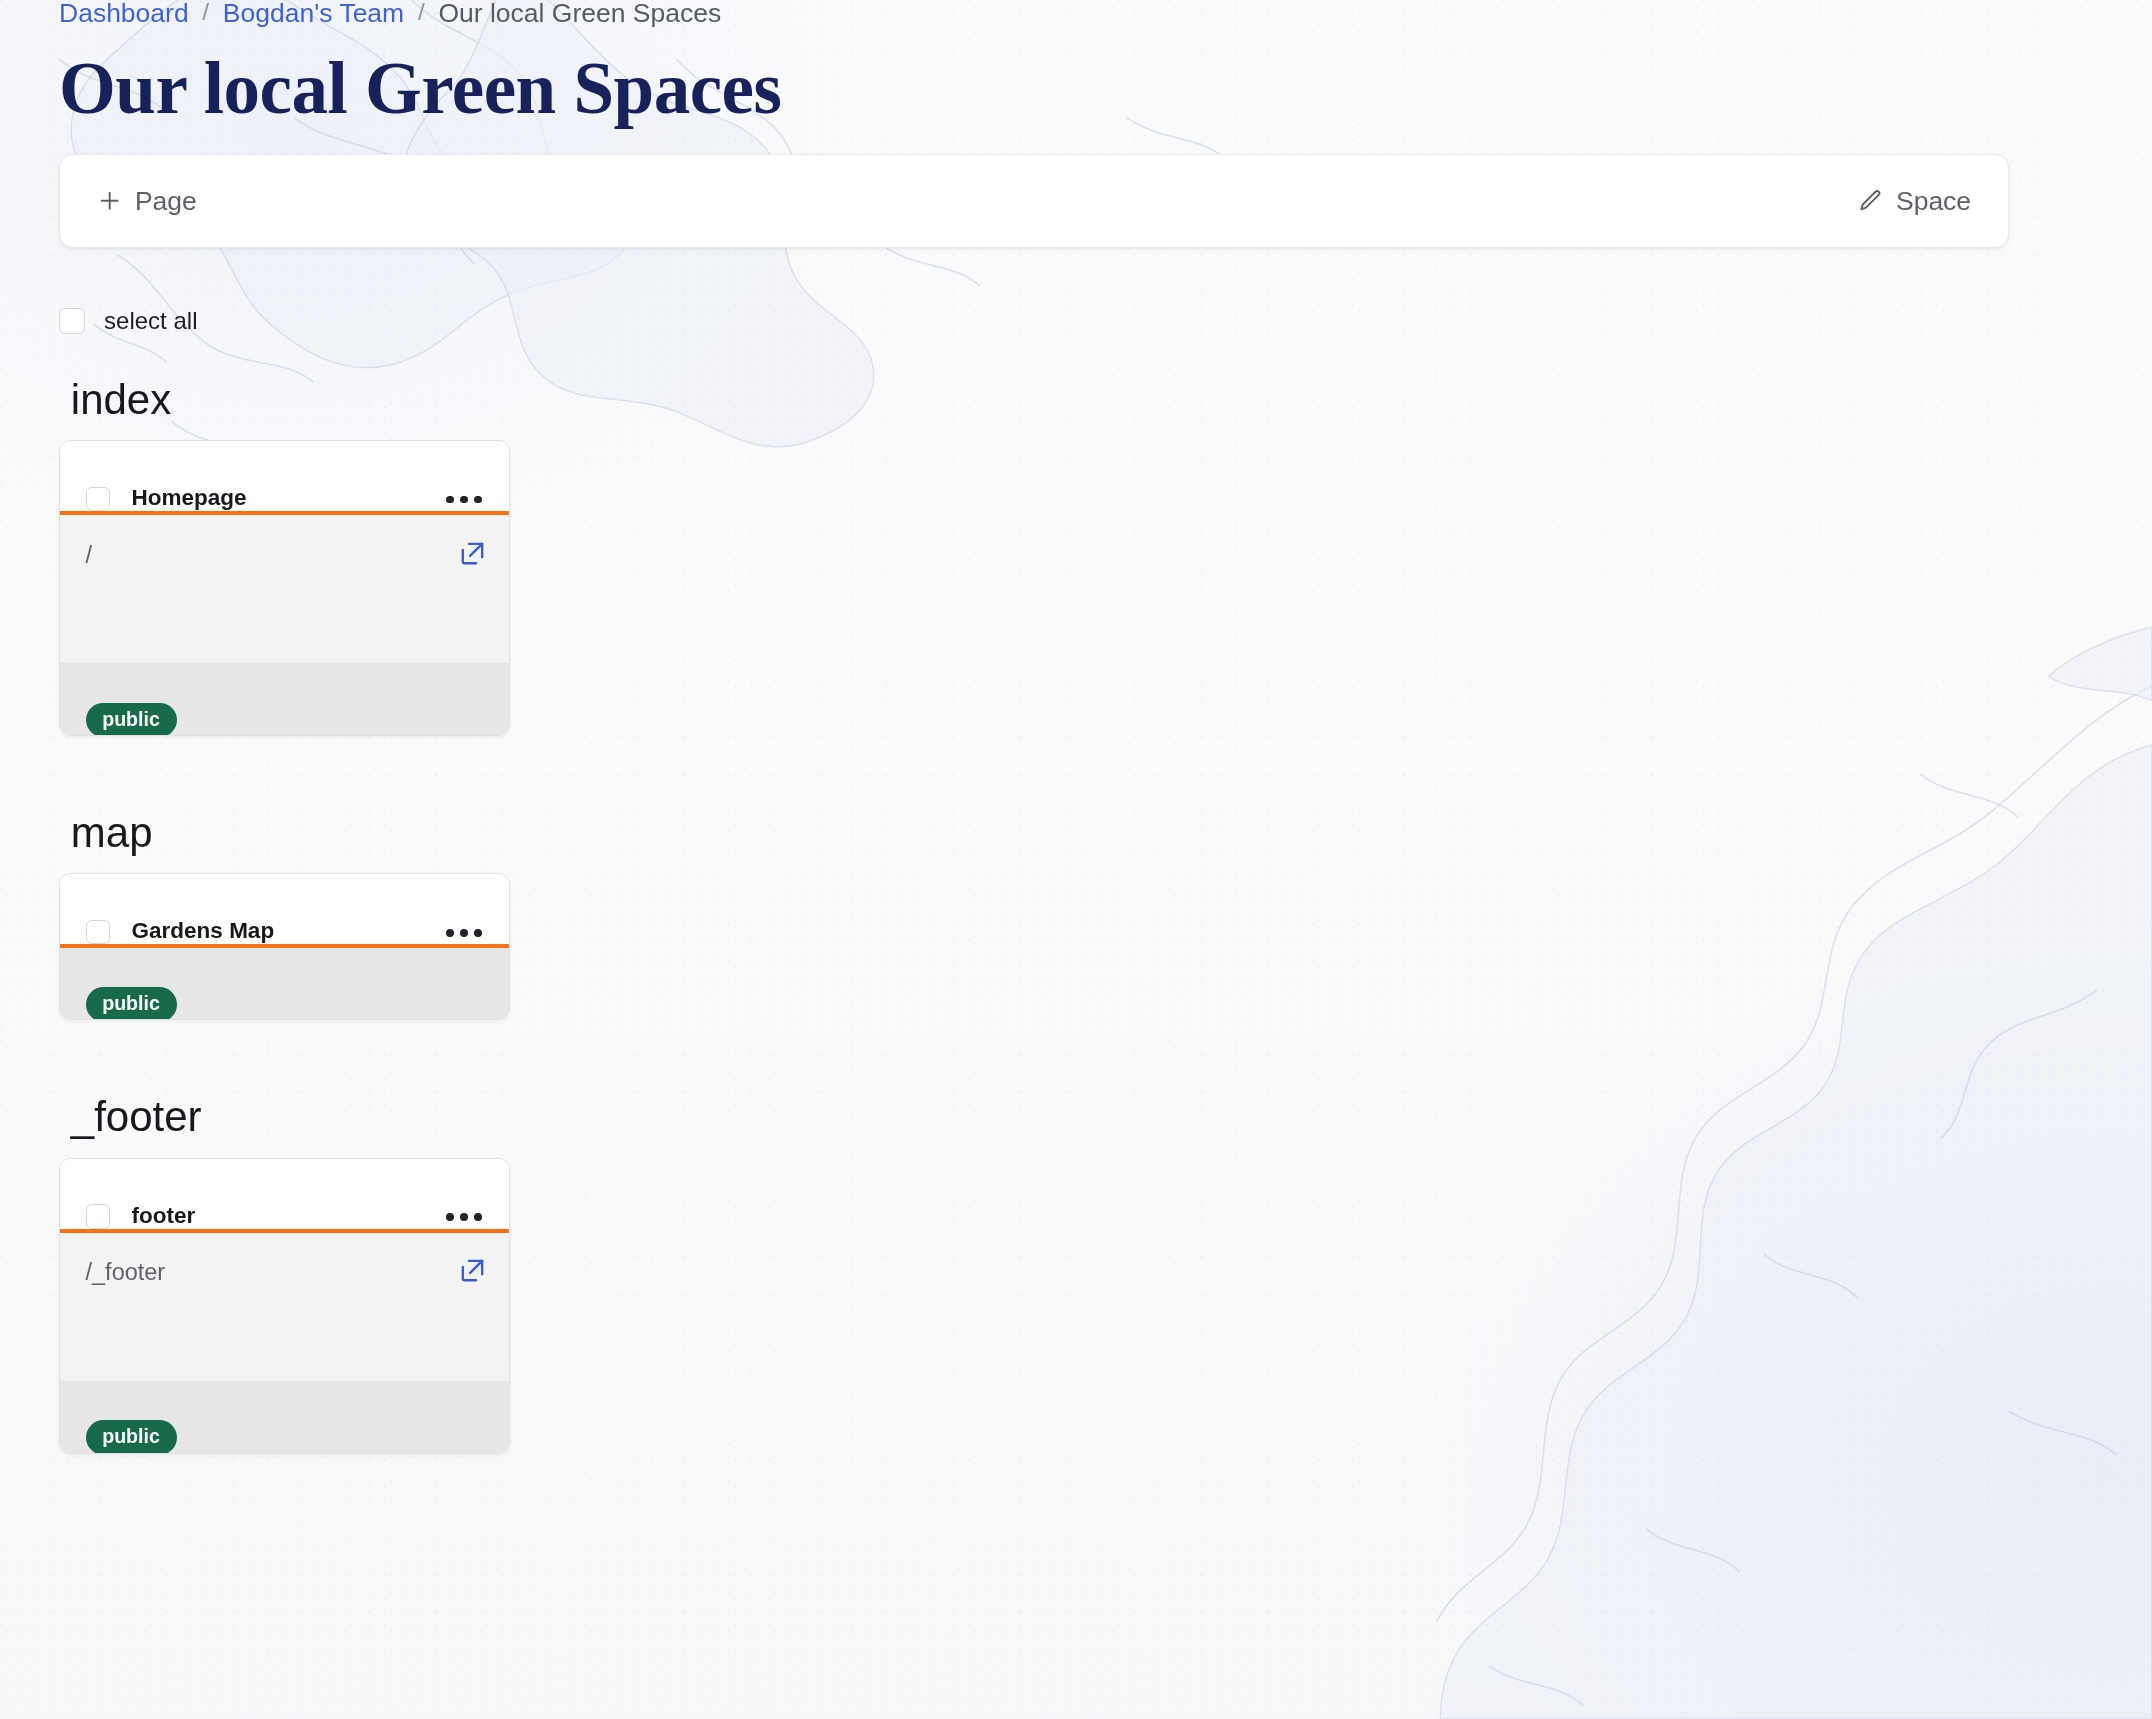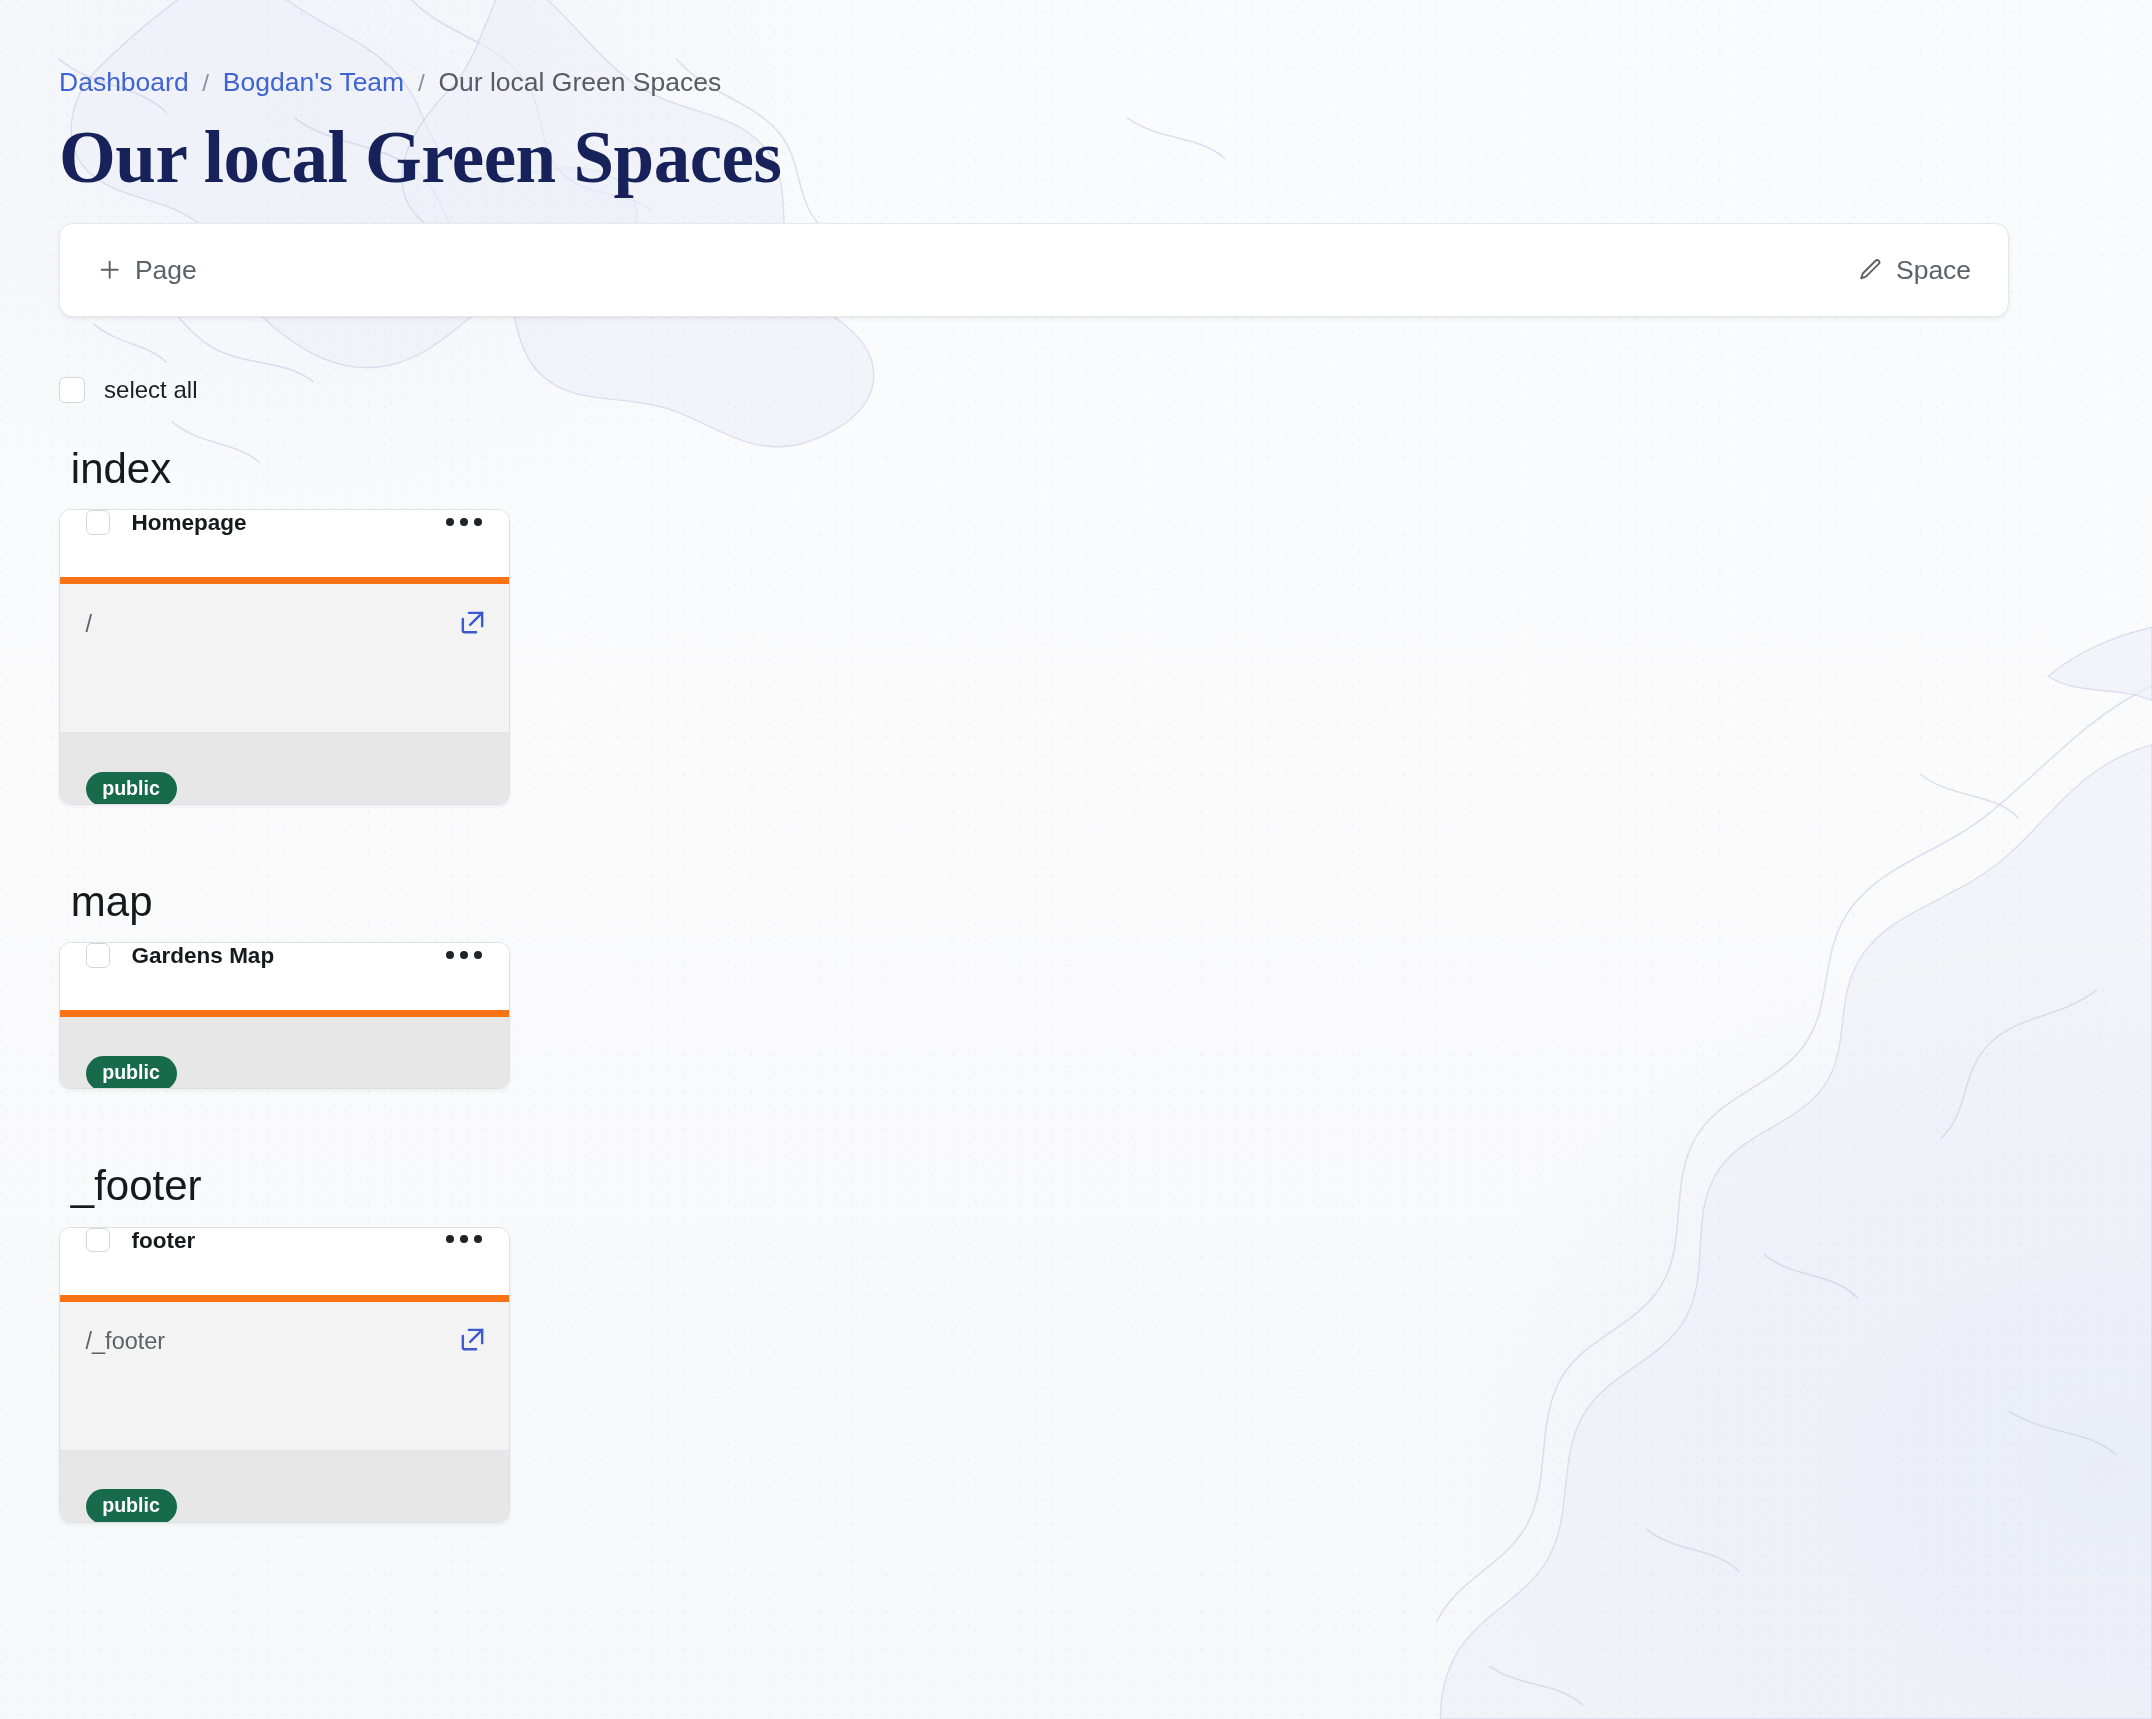--- a/index.html
+++ b/index.html
@@ -65,23 +65,22 @@
   
   #page {
     position: relative;
     z-index: 2;
     padding: 0 0 0 59px;
   }
 
   
   .breadcrumb {
     display: flex;
-    align-items: flex-end;
+    align-items: flex-start;
     gap: 13.7px;
-    padding-top: 69px;
     font-size: 26.5px;
     line-height: 1;
   }
   .crumb-link {
     color: #3f63d4;
     text-decoration: none;
     white-space: nowrap;
   }
   .crumb-sep {
     color: #8d919b;
@@ -188,25 +187,25 @@
     box-sizing: border-box;
     background: #ffffff;
     border: 1px solid #dfe0e3;
     border-radius: 11.8px;
     box-shadow: 0 2px 3.9px rgba(35,40,60,0.05);
     overflow: hidden;
   }
   .pc-header {
     height: 74px;
     display: flex;
-    align-items: flex-start;
+    align-items: flex-end;
     gap: 21.6px;
     padding: 0 25.5px 0 25.5px;
     background: #fff;
-    border-bottom: 7px solid #f97316;
+    border-bottom: 4px solid #f97316;
     box-sizing: border-box;
   }
   .pc-title {
     font-size: 22.5px;
     font-weight: 700;
     color: #17191d;
     flex: 1;
     white-space: nowrap;
     overflow: hidden;
     text-overflow: ellipsis;

